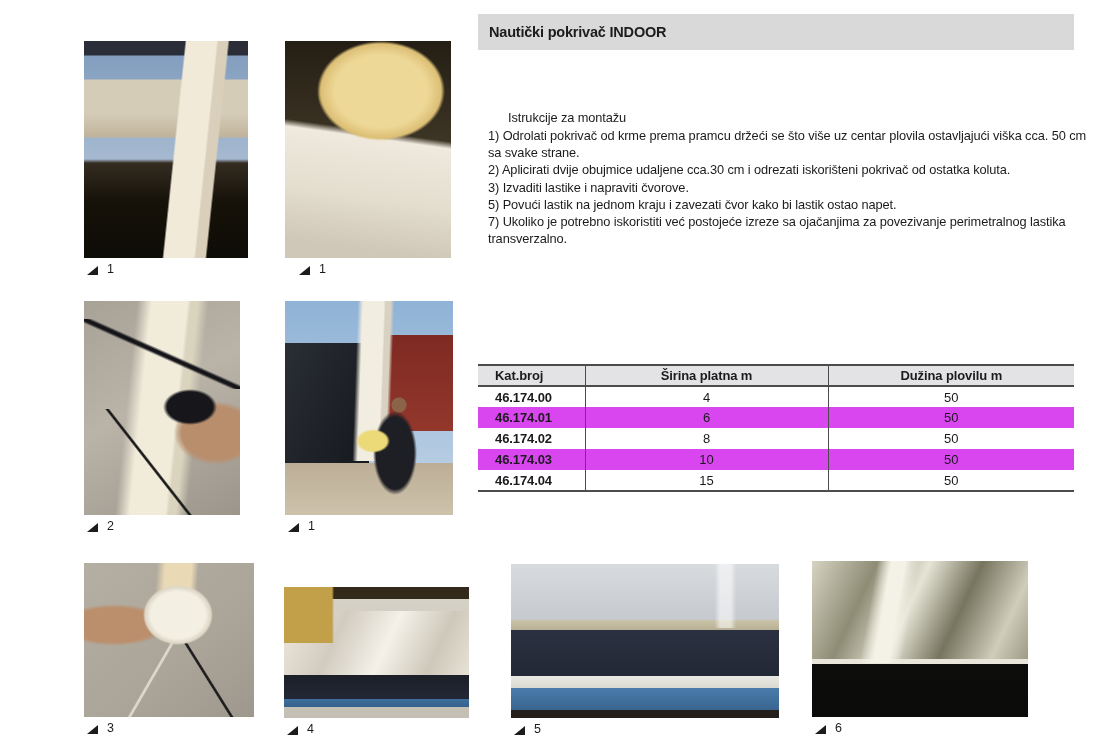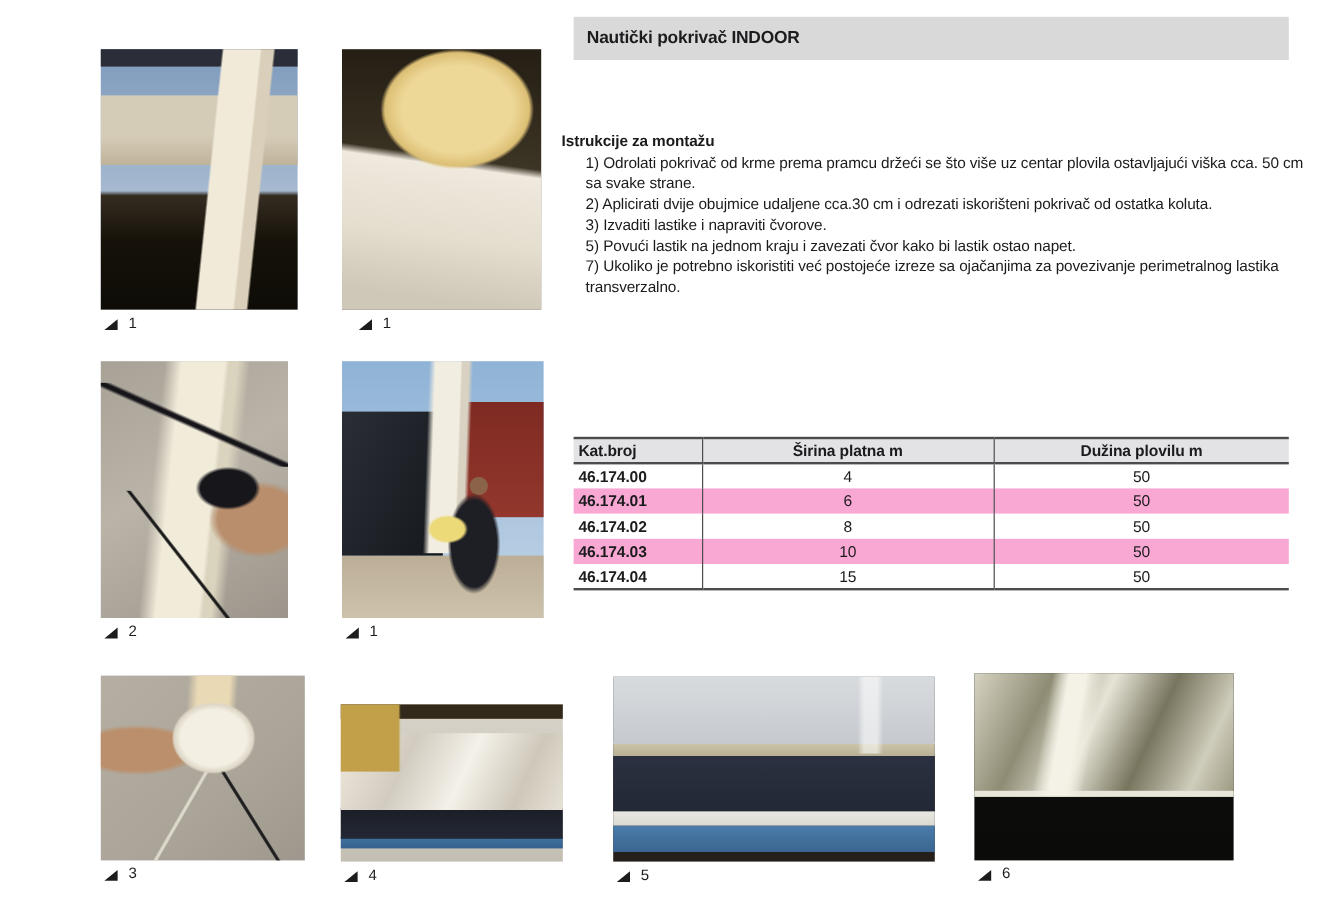--- a/index.html
+++ b/index.html
@@ -7,37 +7,37 @@
               font-family:"Liberation Sans", sans-serif; color:#1b1b1d; }
   .page { position:relative; width:1113px; height:751px; background:#ffffff; }
 
   
   .title-bar { position:absolute; left:478px; top:14px; width:596px; height:36px;
                background:#d9d9da; display:flex; align-items:center; }
   .title-bar h1 { font-size:14.5px; font-weight:bold; padding-left:11px; letter-spacing:-0.2px; color:#1c1c1e; }
 
   .intro { position:absolute; left:488px; top:58px; width:600px;
            font-size:12.8px; line-height:17px; letter-spacing:-0.1px; }
-  .instructions-heading { position:absolute; left:468px; top:110px;
-           font-size:12.8px; font-weight:bold; letter-spacing:-0.1px; }
+  .instructions-heading { position:absolute; left:508px; top:110px;
+           font-size:12.8px; font-weight:normal; letter-spacing:-0.1px; }
   .steps { position:absolute; left:488px; top:127px; width:600px;
            font-size:12.8px; line-height:17.2px; letter-spacing:-0.1px; }
 
   
   .spec-table { position:absolute; left:478px; top:364px; width:596px;
                 border-collapse:collapse; font-size:13px; letter-spacing:-0.1px; }
   .spec-table th, .spec-table td { height:21px; padding:0; vertical-align:middle; }
   .spec-table thead th { background:#e3e3e5; font-weight:bold;
                 border-top:2px solid #4c4c4c; border-bottom:2px solid #4c4c4c; }
-  .spec-table .c1 { width:107px; text-align:left; padding-left:4px;margin-top:29px; }
+  .spec-table .c1 { width:107px; text-align:left; padding-left:17px;margin-top:29px; }
   .spec-table .c2 { width:243px; text-align:center;margin-left:28px; }
   .spec-table .c3 { width:246px; text-align:center; }
   .spec-table td.c2, .spec-table td.c3, .spec-table th.c2, .spec-table th.c3 { border-left:1px solid #4c4c4c; }
   .spec-table tbody td.c1 { font-weight:bold; }
-  .spec-table tbody tr.alt td { background:#f9a8d4; }
+  .spec-table tbody tr.alt td { background:#d946ef; }
   .spec-table tbody tr:last-child td { border-bottom:2px solid #4c4c4c; }
 
   
   .photo { position:absolute; }
   .photo .img { width:100%; }
   .caption { display:flex; align-items:flex-end; gap:9px; margin-top:6px; margin-left:3px; }
   .caption.indent { margin-left:14px; }
   .tri { width:0; height:0; border-bottom:9px solid #1c1c1c; border-left:11px solid transparent; }
   .caption .num { font-size:12.5px; line-height:11px; color:#1c1c1c; }
 

